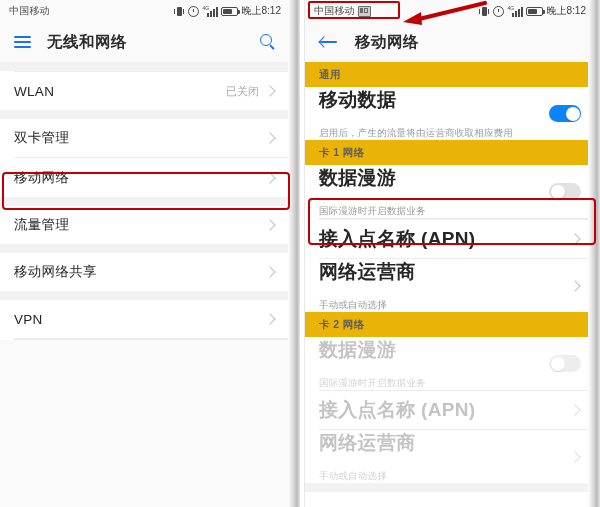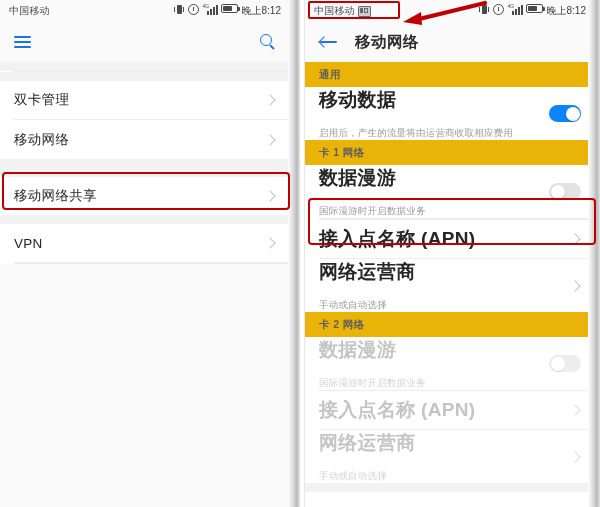--- a/index.html
+++ b/index.html
@@ -39,21 +39,21 @@
     display:inline-block;width:11px;height:9px;border:1px solid #6a6a6a;
     border-radius:1px;position:relative;background:#cfcfcf;
   }
   .volte-badge::before{
     content:"";position:absolute;left:1px;top:1px;width:3px;height:5px;background:#6a6a6a;
   }
   .volte-badge::after{
     content:"";position:absolute;left:5px;top:1px;width:4px;height:5px;
     border:1px solid #6a6a6a;box-sizing:border-box;
   }
-  .sb-right{margin-left:auto;display:flex;align-items:flex-start;gap:4px;}
+  .sb-right{margin-left:auto;display:flex;align-items:center;gap:4px;}
   .sb-time{font-size:10px;color:#3c3c3c;}
   .ic{display:inline-block;}
   .ic-vibrate{
     width:10px;height:11px;position:relative;
   }
   .ic-vibrate i{position:absolute;background:#4a4a4a;}
   .ic-vibrate .body{left:3px;top:1px;width:5px;height:9px;border-radius:1px;}
   .ic-vibrate .ll{left:0;top:3px;width:1px;height:5px;}
   .ic-vibrate .rr{left:9px;top:3px;width:1px;height:5px;}
   .ic-alarm{
@@ -193,51 +193,67 @@
         <span class="sb-time">晚上8:12</span>
       </div>
     </div>
 
     <div class="appbar">
       <span class="hamburger">
           <i></i>
           <i></i>
           <i></i>
         </span>
+      <span class="title">无线和网络</span>
       <span class="search-ic"></span>
     </div>
 
     <div class="scroll">
 
       <div class="gap"></div>
 
       <div class="group">
         <div class="divider"></div>
-      </div>
-
-      <div class="gap"></div>
-
-      <div class="group">
         <div class="row">
           <div class="txtwrap">
+              <div class="primary">WLAN</div>
+            </div>
+          <div class="value">已关闭</div>
+          <div class="chev"></div>
+        </div>
+      </div>
+
+      <div class="gap"></div>
+
+      <div class="group">
+        <div class="row">
+          <div class="txtwrap">
               <div class="primary">双卡管理</div>
             </div>
           <div class="chev"></div>
         </div>
         <div class="divider"></div>
         <div class="row" style="min-height:39px">
           <div class="txtwrap">
               <div class="primary">移动网络</div>
             </div>
           <div class="chev"></div>
         </div>
       </div>
 
       <div class="gap"></div>
 
+      <div class="group">
+        <div class="row">
+          <div class="txtwrap">
+              <div class="primary">流量管理</div>
+            </div>
+          <div class="chev"></div>
+        </div>
+      </div>
 
       <div class="gap"></div>
 
       <div class="group">
         <div class="row">
           <div class="txtwrap">
               <div class="primary">移动网络共享</div>
             </div>
           <div class="chev"></div>
         </div>

